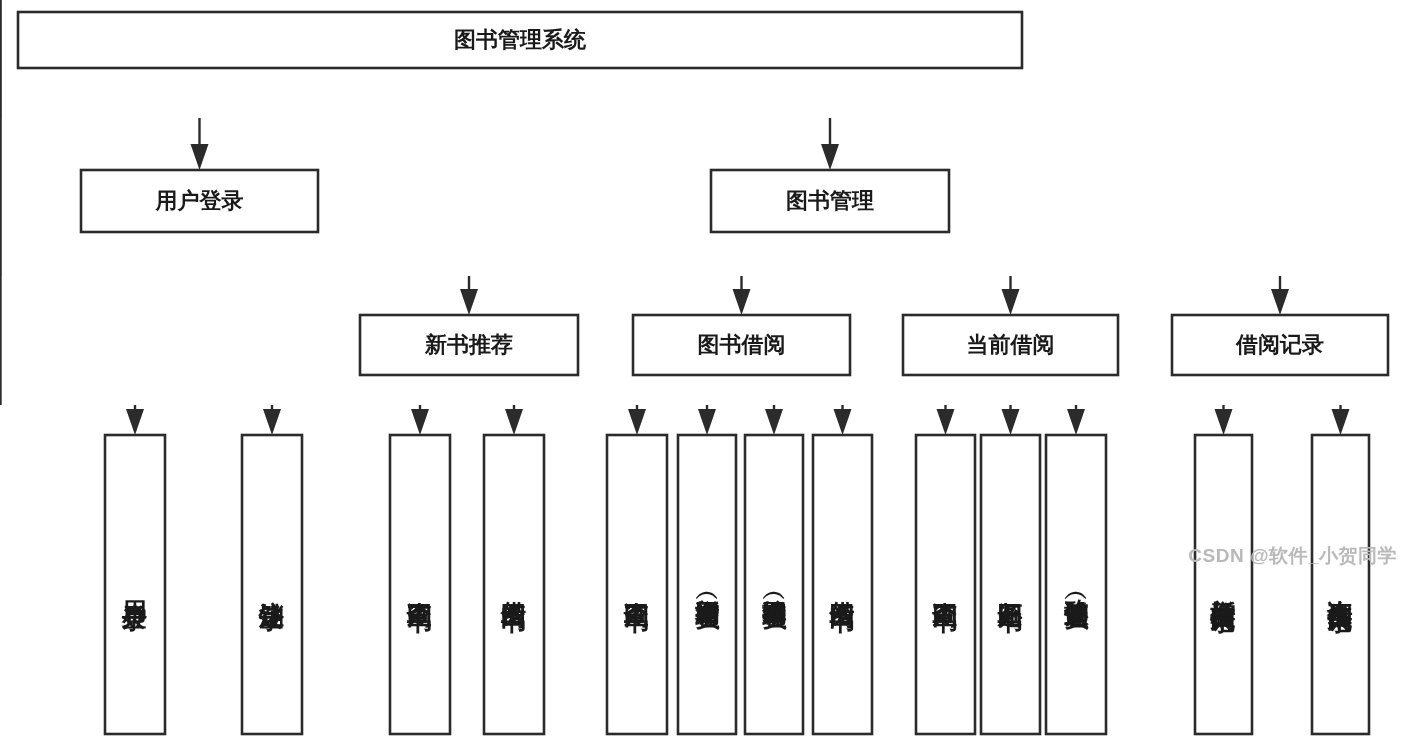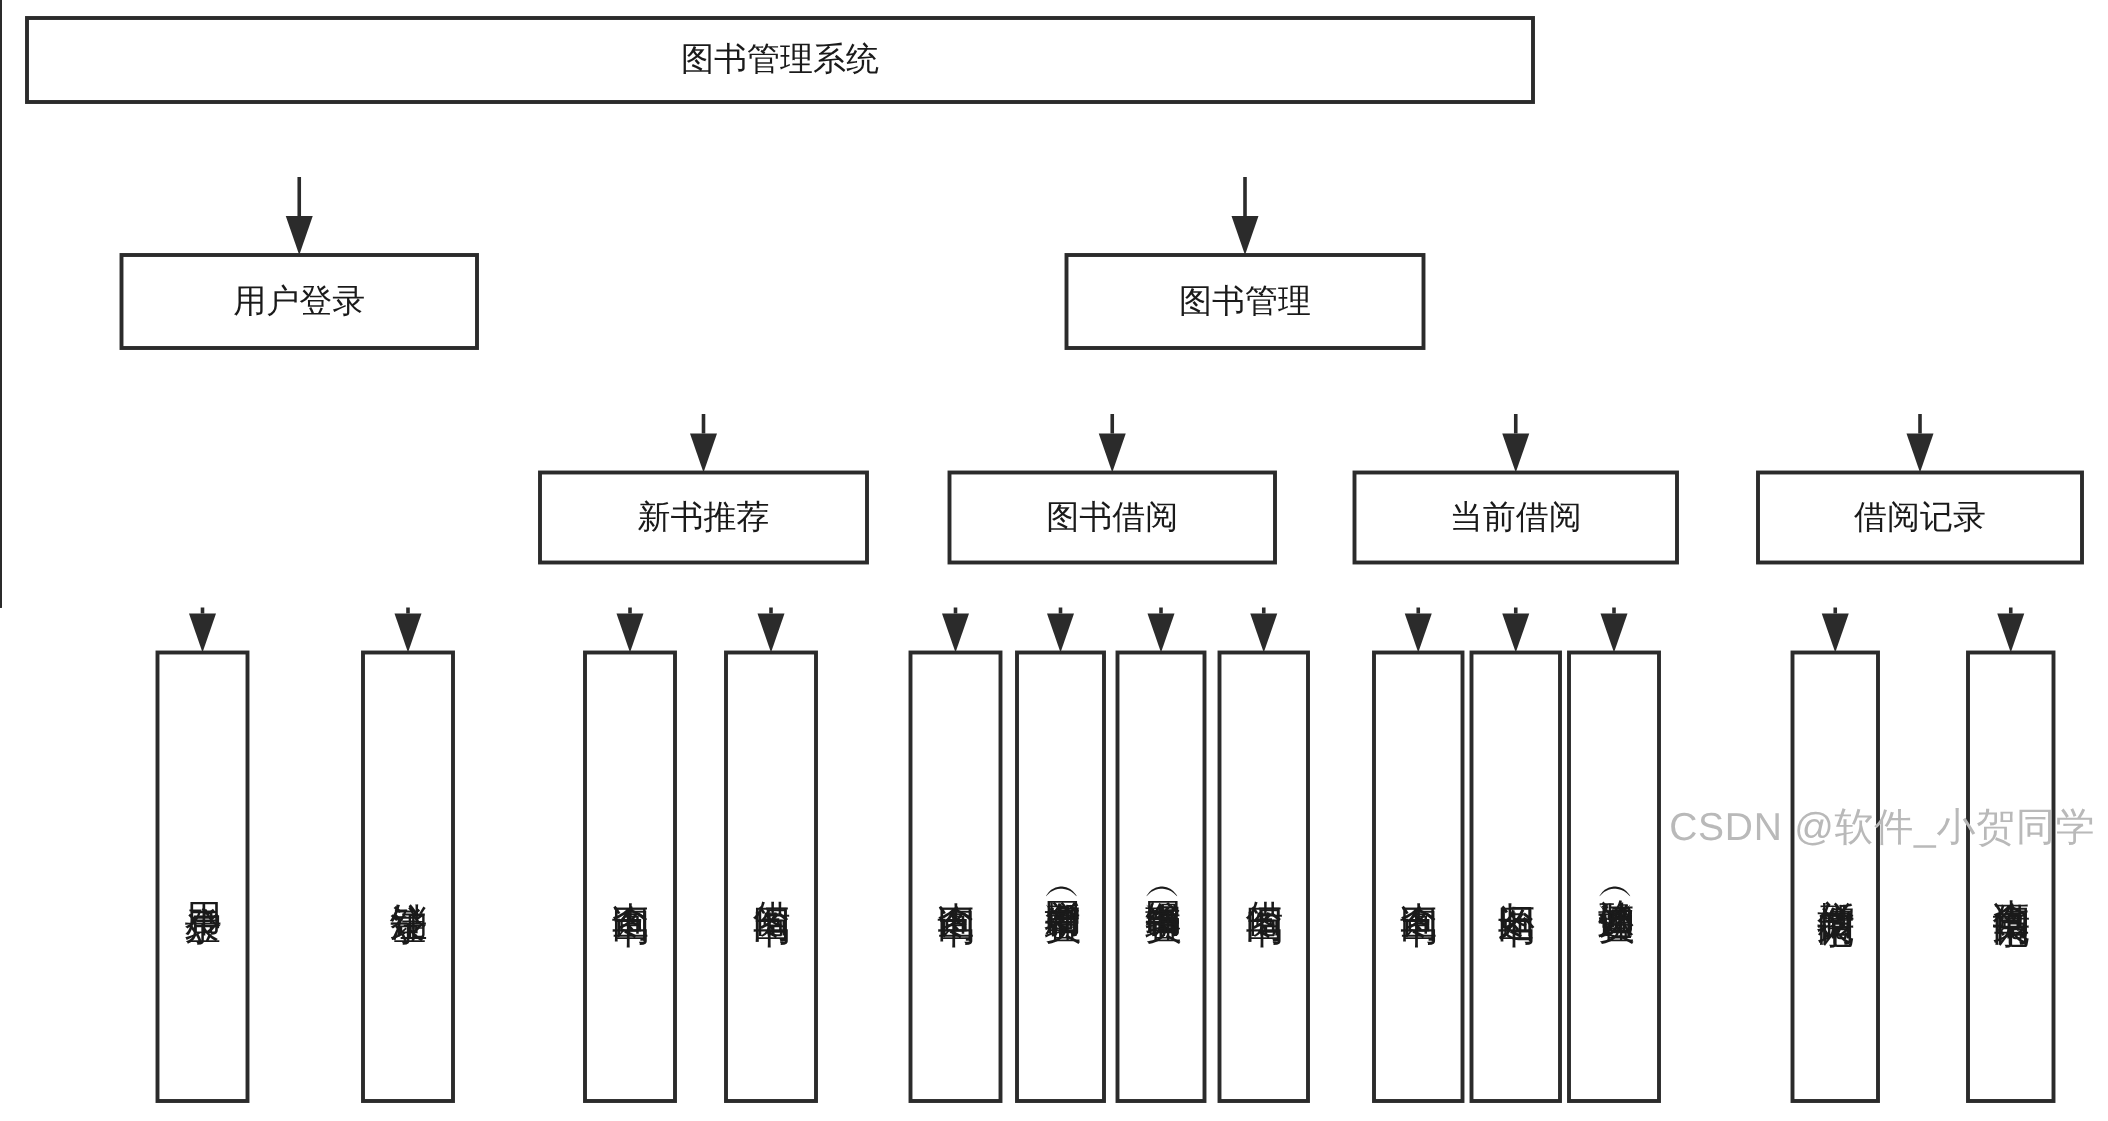--- a/index.html
+++ b/index.html
@@ -13,20 +13,21 @@
     font-family: "Liberation Sans", "DejaVu Sans", sans-serif;
     overflow: hidden;
     position: relative;
   }
   #diagram-root {
     position: absolute;
     left: 0;
     top: 0;
     width: 1405px;
     height: 575px;
+    font-weight: bold;
   }
   svg.diagram {
     display: block;
     width: 1405px;
     height: 747px;
   }
   .node-rect {
     fill: #ffffff;
     stroke: #2b2b2b;
     stroke-width: 2.6;
@@ -63,21 +64,21 @@
     letter-spacing: 2px;
     color: #1a1a1a;
     white-space: nowrap;
     text-align: center;
   }
   .watermark {
     position: absolute;
     right: 8px;
     bottom: 6px;
     font-family: "Liberation Sans", "DejaVu Sans", sans-serif;
-    font-size: 26px;
+    font-size: 19px;
     color: #b9b9b9;
     letter-spacing: 0.5px;
     white-space: nowrap;
   }
 </style>
 </head>
 <body>
 
 <div id="diagram-root">
   <svg class="diagram" viewBox="0 0 1405 747">

